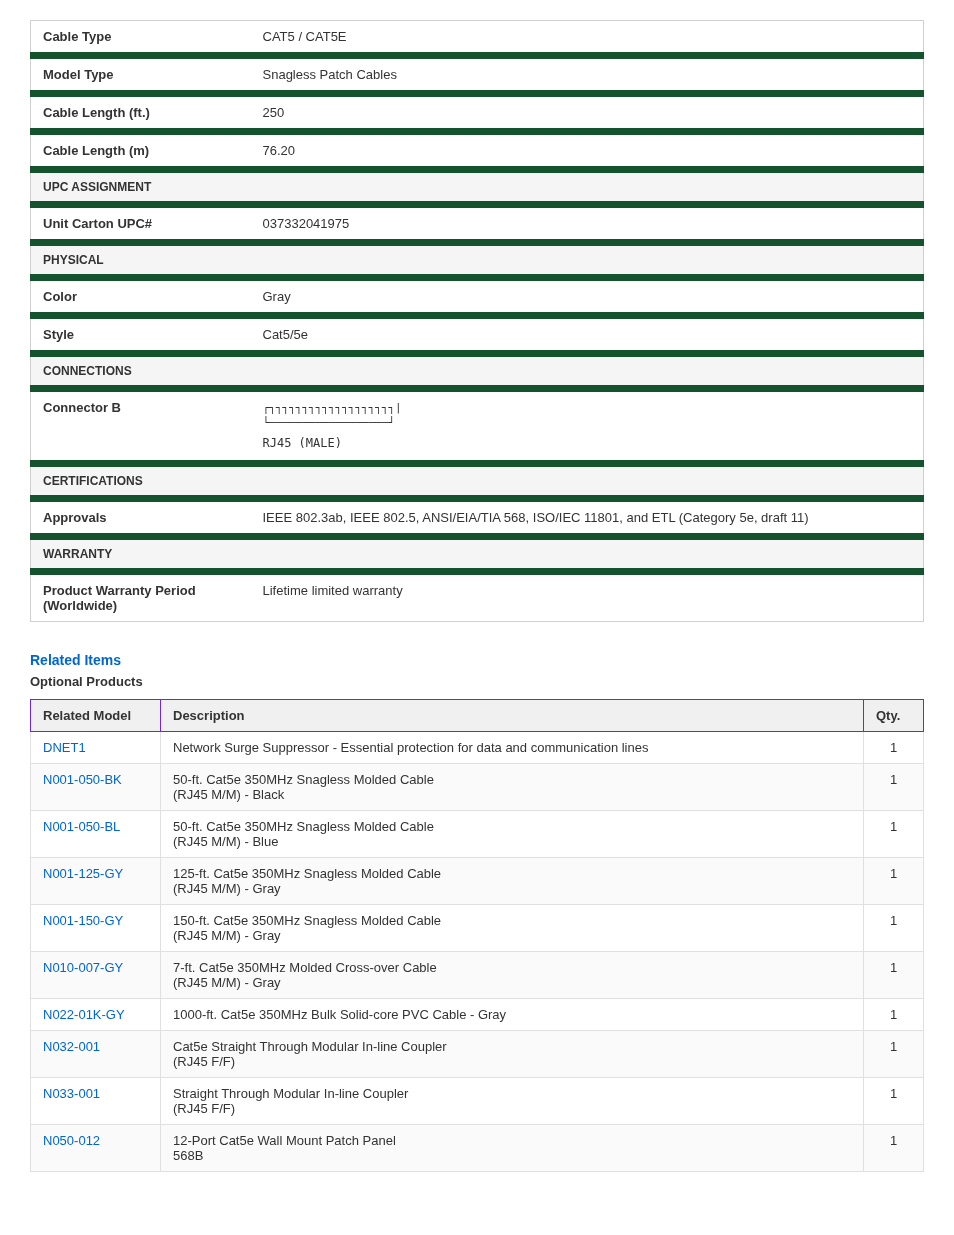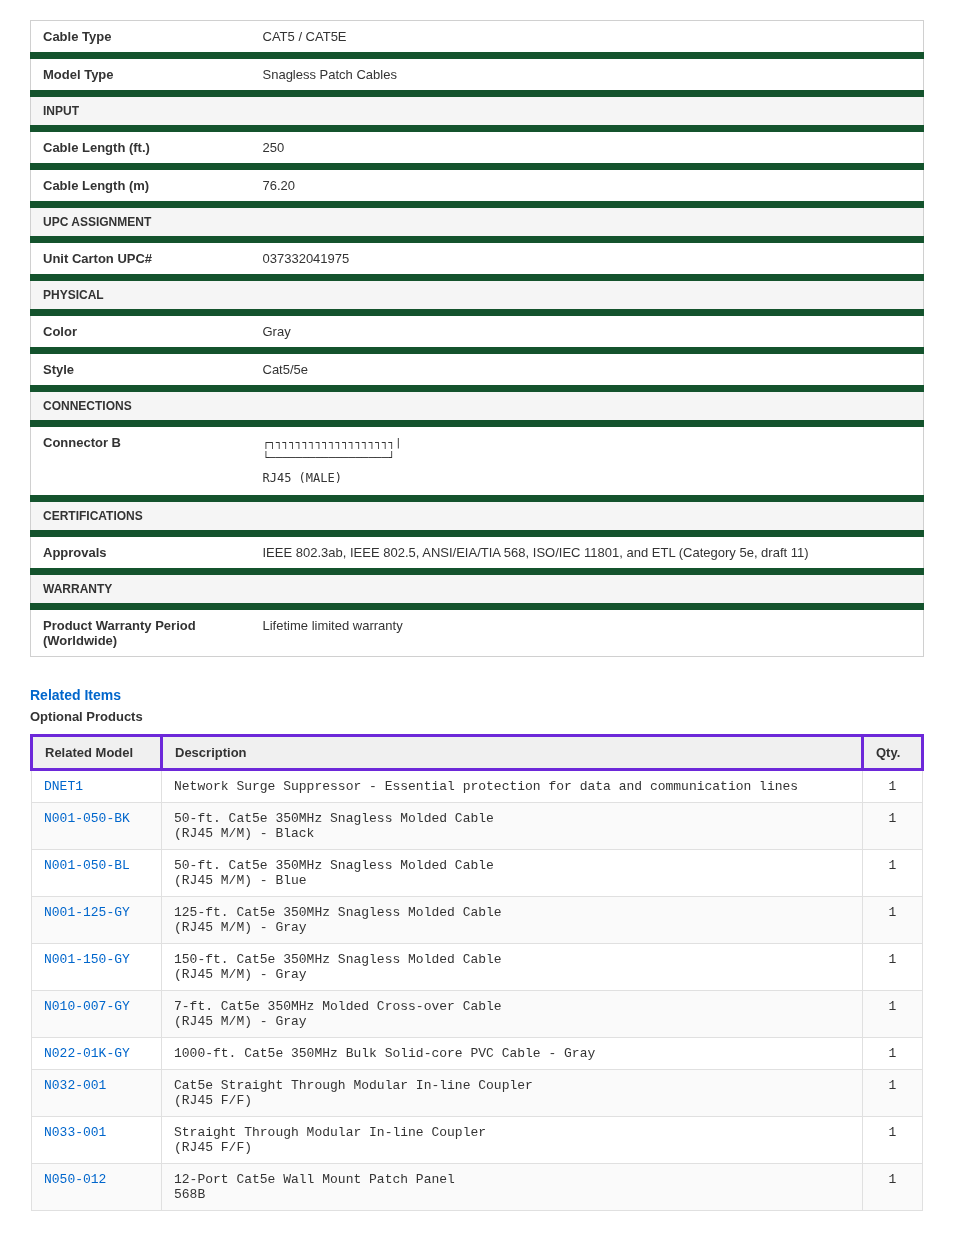--- a/index.html
+++ b/index.html
@@ -60,35 +60,34 @@
     }
 
     
     .related-table {
       width: 100%;
       border-collapse: collapse;
       border: 1px solid #d0d0d0;
     }
     .related-table th {
       background: #f0f0f0;
-      border: 3px solid #6d28d9;
+      border: 1px solid #6d28d9;
       padding: 8px 12px;
       font-weight: 700;
       font-size: 13px;
       text-align: left;
     }
     .related-table th.qty-col {
       text-align: left;
       width: 60px;
     }
     .related-table td {
       border: 1px solid #e0e0e0;
       padding: 8px 12px;
       vertical-align: top;
-      font-family: Liberation Mono, monospace;
     }
     .related-table td.qty-cell {
       text-align: center;
     }
     .related-table .model-col {
       width: 130px;
     }
     .related-table a {
       color: #0066cc;
       text-decoration: none;
@@ -103,23 +102,20 @@
 <table class="specs-table" id="specs-table-el">
   <tbody id="specs-tbody">
       <tr>
       <td class="label-col">Cable Type</td>
       <td>CAT5 / CAT5E</td>
     </tr>
       <tr>
       <td class="label-col">Model Type</td>
       <td>Snagless Patch Cables</td>
     </tr>
-      <tr class="section-header">
-        <td colspan="2">INPUT</td>
-      </tr>
       <tr>
       <td class="label-col">Cable Length (ft.)</td>
       <td>250</td>
     </tr>
       <tr>
       <td class="label-col">Cable Length (m)</td>
       <td>76.20</td>
     </tr>
       <tr class="section-header">
         <td colspan="2">UPC ASSIGNMENT</td>

